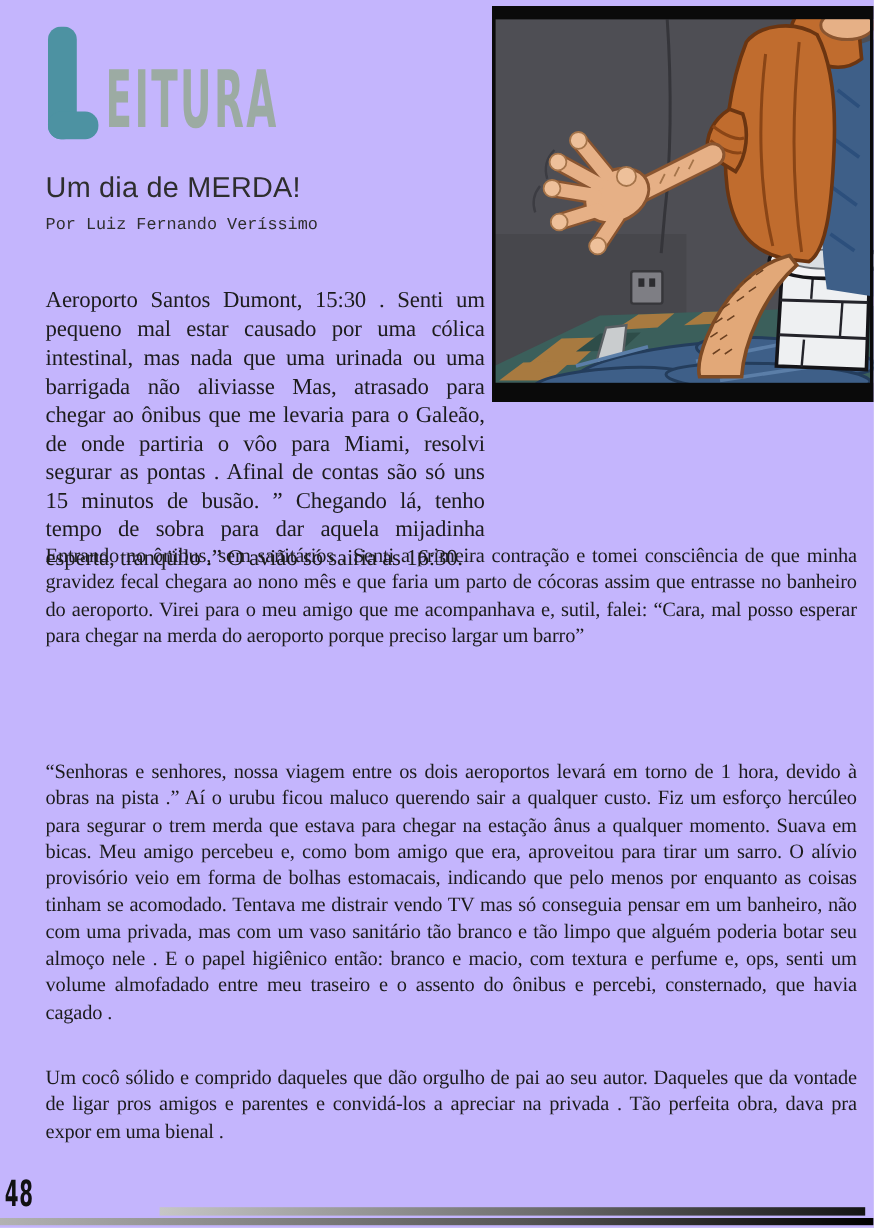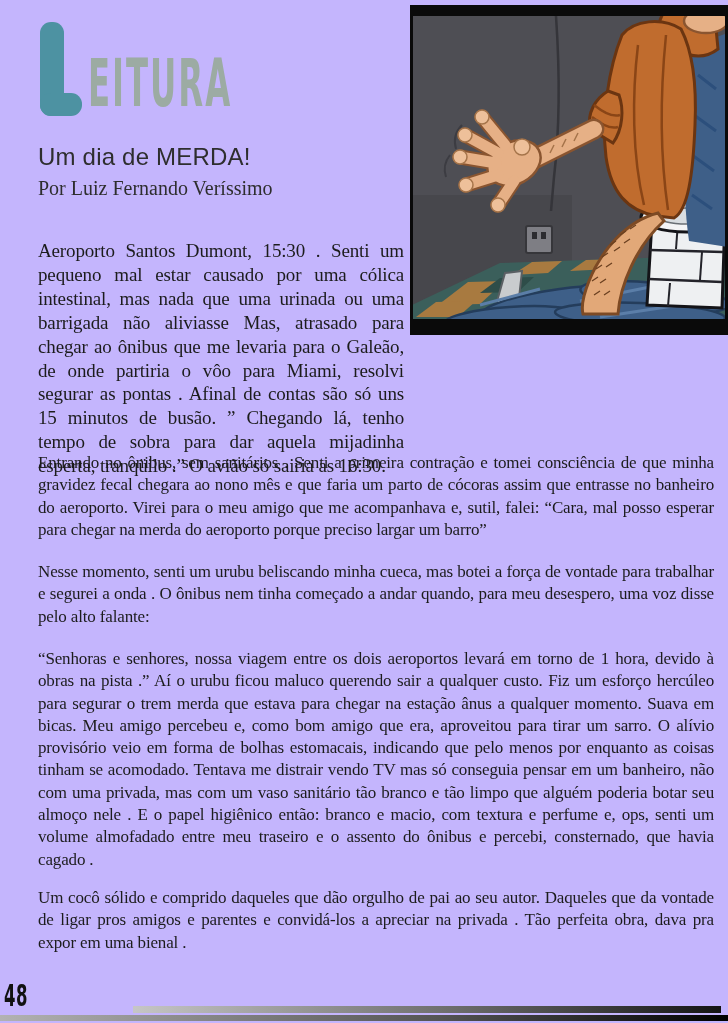--- a/index.html
+++ b/index.html
@@ -11,37 +11,37 @@
   
   .logo{position:absolute;left:34px;top:22px;width:230px;height:96px;}
   
   .title{
     position:absolute;left:38px;top:140px;width:380px;
     font-size:24px;line-height:33px;color:var(--title-text,#2f2f2f);
     font-family:"Liberation Sans",sans-serif;letter-spacing:.2px;
   }
   .byline{
     position:absolute;left:38px;top:174px;width:380px;
-    font-size:20px;line-height:28px;color:var(--title-text,#2f2f2f);
-    font-family:Liberation Serif, serif;
+    font-size:14px;line-height:28px;color:var(--title-text,#2f2f2f);
+    font-family:Liberation Mono, monospace;
   }
   
   .cartoon{position:absolute;left:410px;top:5px;width:318px;height:330px;}
   .cartoon svg{display:block;width:100%;height:100%;}
   
   .para{
     position:absolute;margin:0;color:var(--body-text,#1c1c1c);
     font-family:"Liberation Serif",serif;text-align:justify;
     hyphens:none;letter-spacing:-0.15px;
   }
   .para.col{left:38px;top:239px;width:366px;font-size:19px;line-height:23.9px;}
   .para.full{left:38px;width:676px;font-size:17px;line-height:22.3px;}
   #p2{top:452px;}
   #p3{top:561px;}
-  #p4{top:648px;}
+  #p4{top:632px;}
   #p5{top:887px;}
   
   .page-number{
     position:absolute;left:4px;top:978px;
     font-size:30px;font-weight:bold;color:#111;
     font-family:"DejaVu Sans",sans-serif;
     transform:scaleX(0.55);transform-origin:left center;
     letter-spacing:1px;
   }
   .bar{position:absolute;}
@@ -178,21 +178,20 @@
 
       <rect x="0" y="0" width="318" height="11" fill="var(--cartoon-frame,#0a0a0a)"></rect>
       <rect x="0" y="314" width="318" height="16" fill="var(--cartoon-frame,#0a0a0a)"></rect>
       <rect x="0" y="0" width="3" height="330" fill="var(--cartoon-frame,#0a0a0a)"></rect>
       <rect x="315" y="0" width="3" height="330" fill="var(--cartoon-frame,#0a0a0a)"></rect>
     </svg>
   </div>
 
   <p id="p1" class="para col">Aeroporto Santos Dumont, 15:30 . Senti um pequeno mal estar causado por uma cólica intestinal, mas nada que uma urinada ou uma barrigada não aliviasse Mas, atrasado para chegar ao ônibus que me levaria para o Galeão, de onde partiria o vôo para Miami, resolvi segurar as pontas . Afinal de contas são só uns 15 minutos de busão. ” Chegando lá, tenho tempo de sobra para dar aquela mijadinha esperta, tranqüilo .” O avião só sairia as 16:30.</p>
   <p id="p2" class="para full">Entrando no ônibus, sem sanitários . Senti a primeira contração e tomei consciência de que minha gravidez fecal chegara ao nono mês e que faria um parto de cócoras assim que entrasse no banheiro do aeroporto. Virei para o meu amigo que me acompanhava e, sutil, falei: “Cara, mal posso esperar para chegar na merda do aeroporto porque preciso largar um barro”</p>
-  <p id="p3" class="para full">Nesse momento, senti um urubu beliscando minha cueca, mas botei a força de vontade para trabalhar e segurei a onda . O ônibus nem tinha começado a andar quando, para meu desespero, uma voz disse pelo alto falante:</p>
   <p id="p4" class="para full">“Senhoras e senhores, nossa viagem entre os dois aeroportos levará em torno de 1 hora, devido à obras na pista .” Aí o urubu ficou maluco querendo sair a qualquer custo. Fiz um esforço hercúleo para segurar o trem merda que estava para chegar na estação ânus a qualquer momento. Suava em bicas. Meu amigo percebeu e, como bom amigo que era, aproveitou para tirar um sarro. O alívio provisório veio em forma de bolhas estomacais, indicando que pelo menos por enquanto as coisas tinham se acomodado. Tentava me distrair vendo TV mas só conseguia pensar em um banheiro, não com uma privada, mas com um vaso sanitário tão branco e tão limpo que alguém poderia botar seu almoço nele . E o papel higiênico então: branco e macio, com textura e perfume e, ops, senti um volume almofadado entre meu traseiro e o assento do ônibus e percebi, consternado, que havia cagado .</p>
   <p id="p5" class="para full">Um cocô sólido e comprido daqueles que dão orgulho de pai ao seu autor. Daqueles que da vontade de ligar pros amigos e parentes e convidá-los a apreciar na privada . Tão perfeita obra, dava pra expor em uma bienal .</p>
 
   <div class="page-number">48</div>
   <div class="bar upper"></div>
   <div class="bar lower"></div>
 
 </div>
 
 </body></html>

